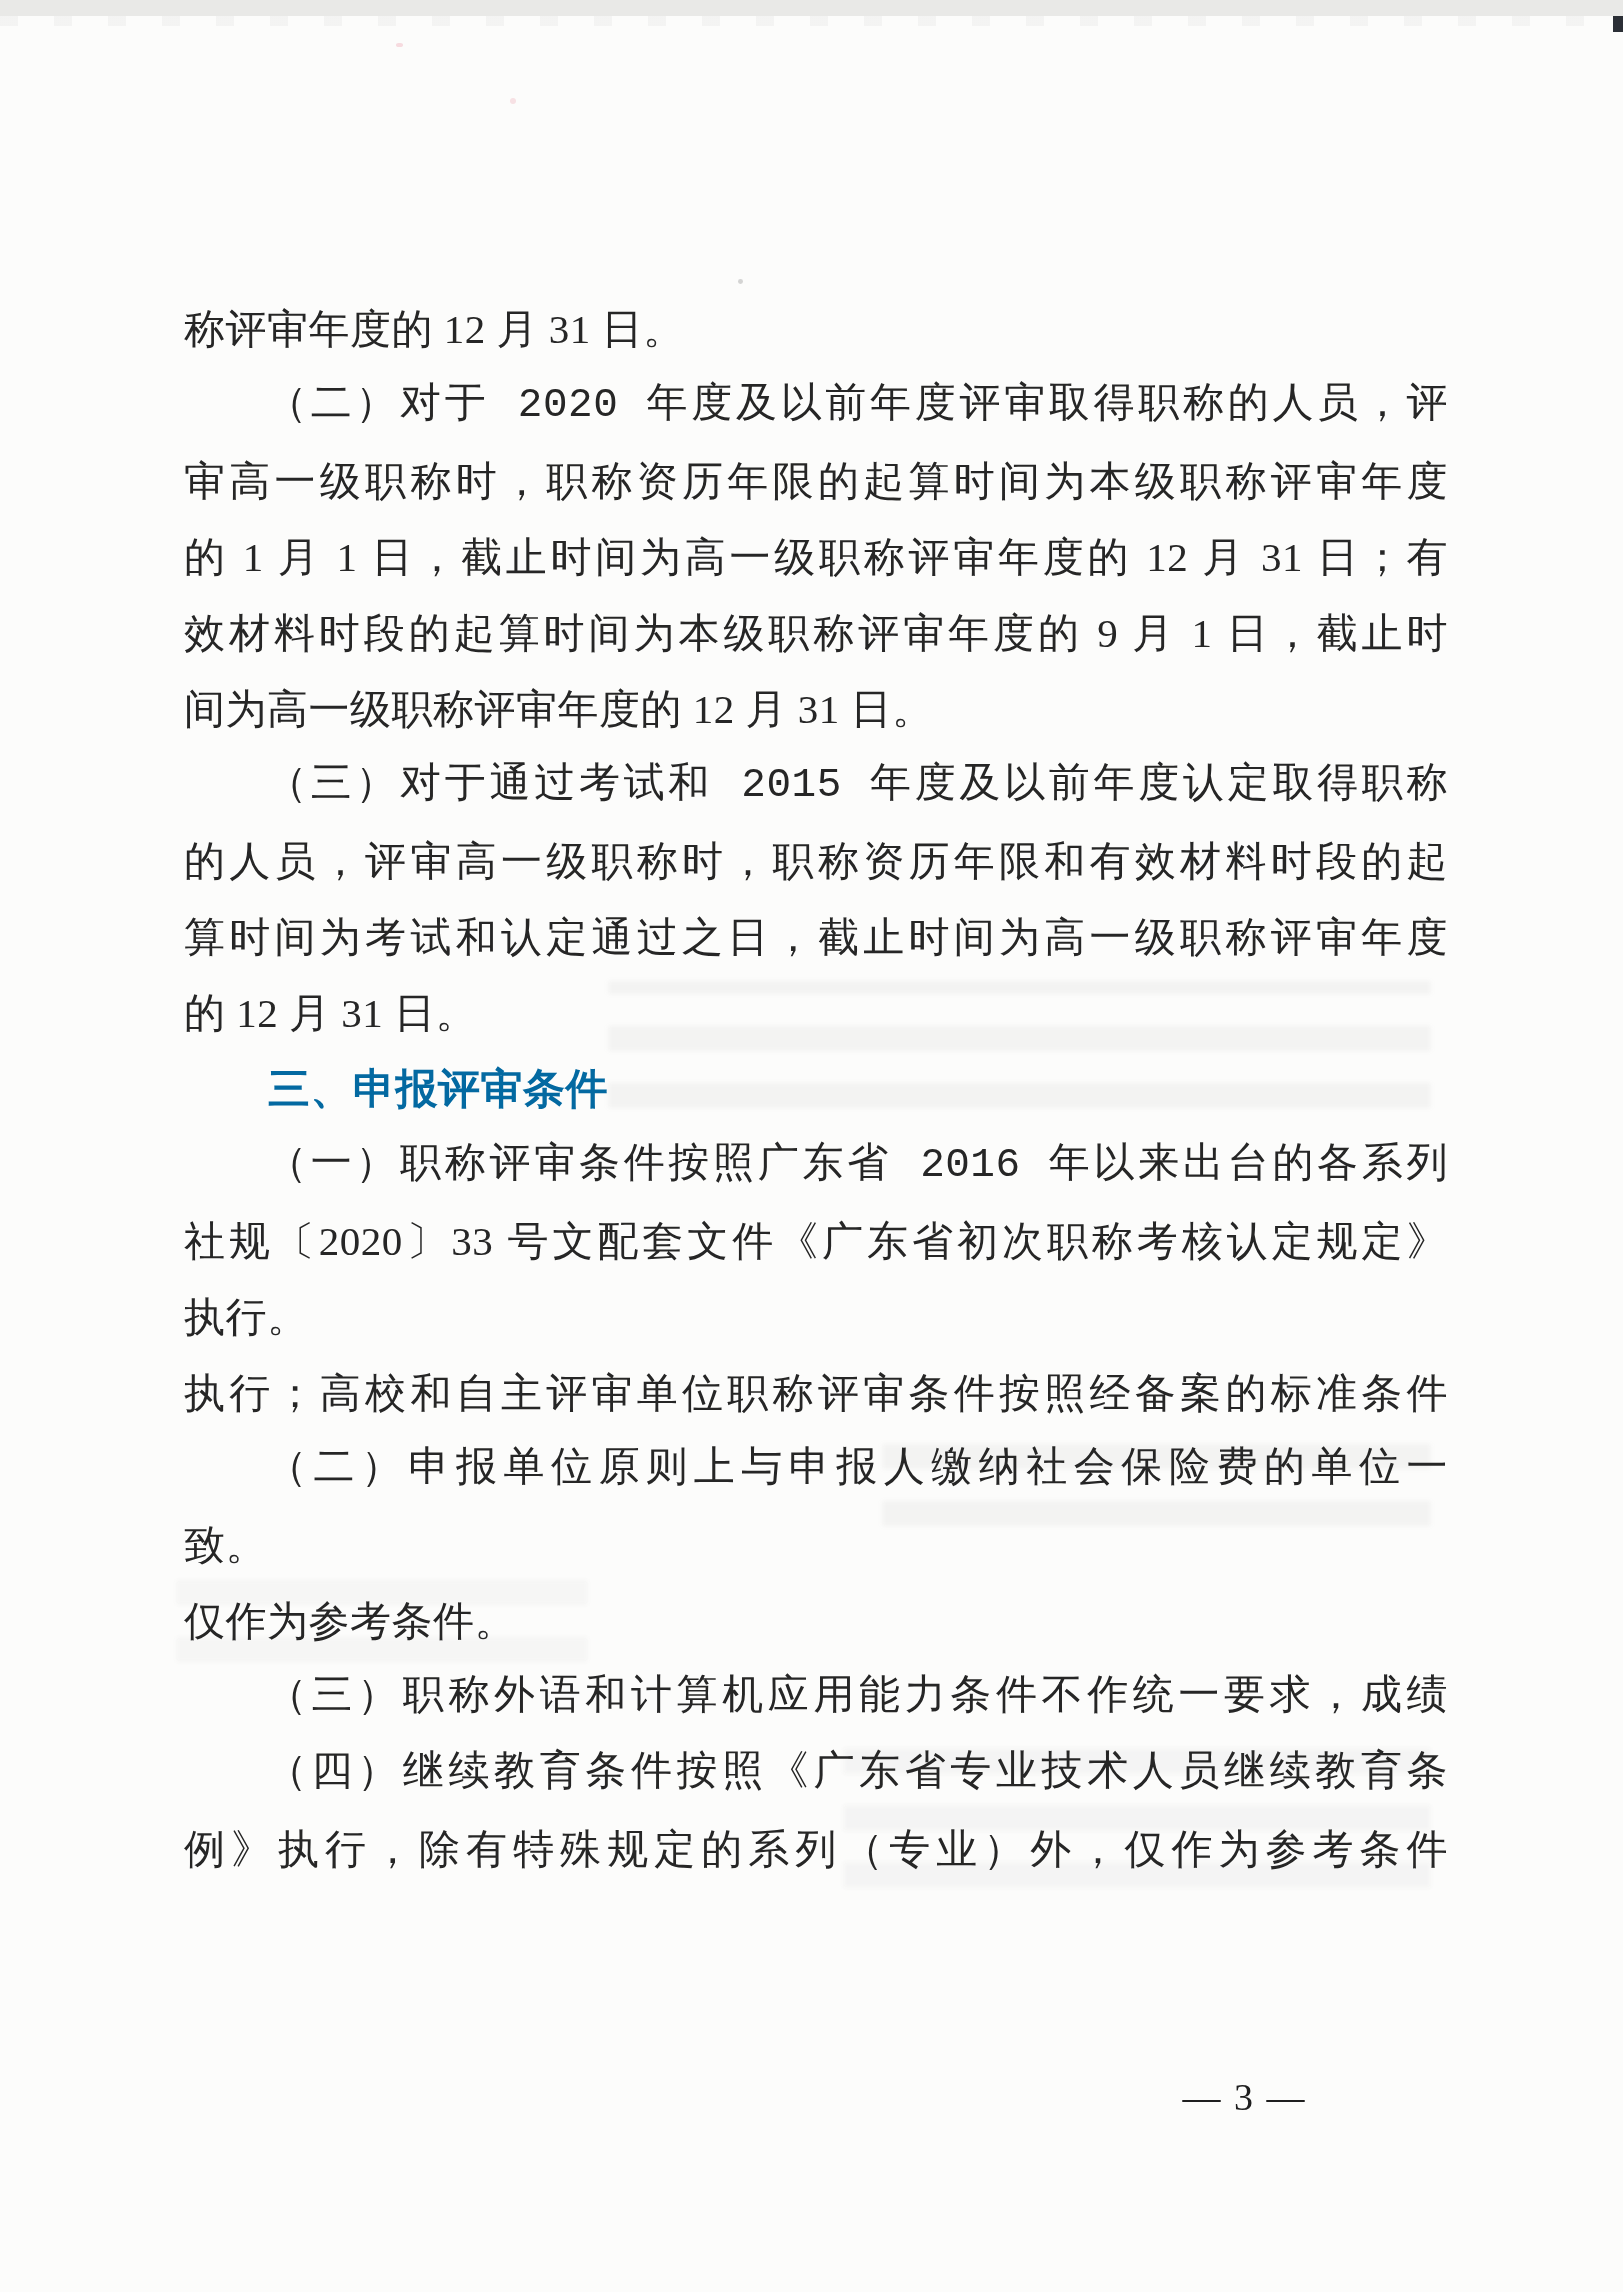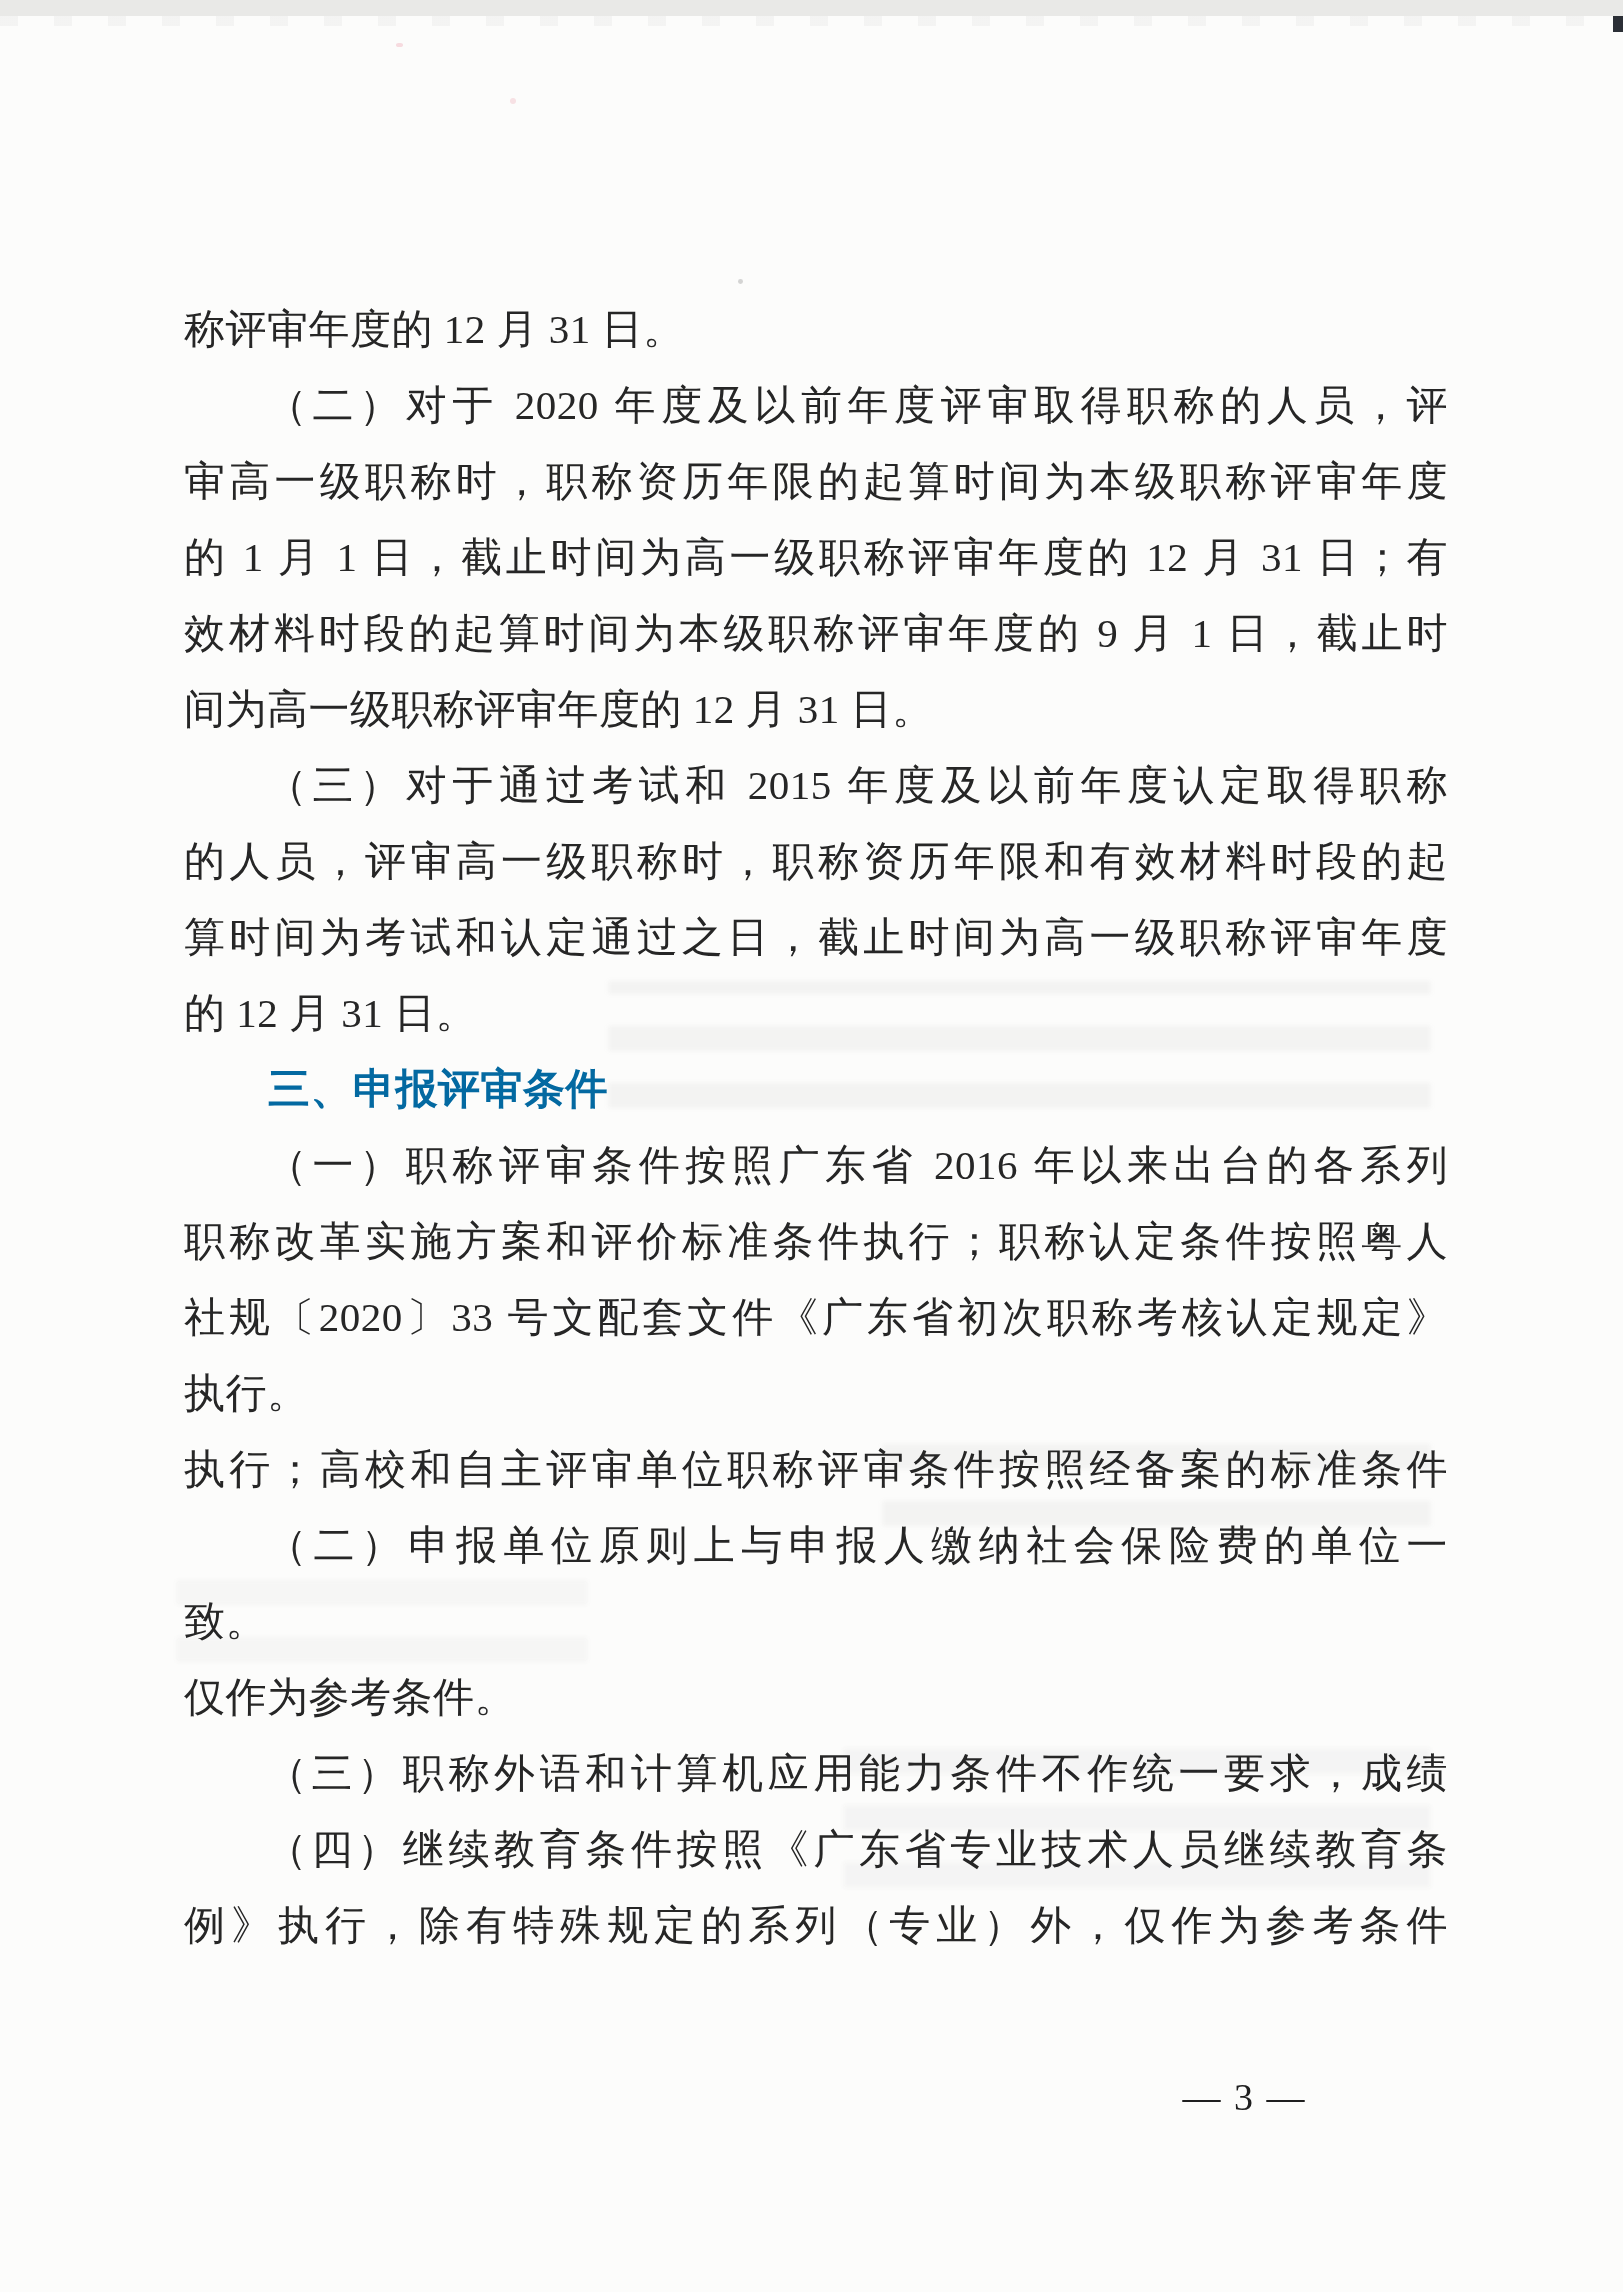--- a/index.html
+++ b/index.html
@@ -66,20 +66,21 @@
     overflow: hidden;
     white-space: pre;
   }
   .line.fill {
     white-space: normal;
     text-align: justify;
     text-align-last: justify;
   }
   .line.indent {
     text-indent: 2em;
+    font-family: Liberation Mono, monospace;
   }
   .line.heading {
     font-family: "Liberation Sans", "DejaVu Sans", sans-serif;
     font-weight: 700;
     font-size: 42px;
     color: #0369a1;
   }
   .page-number {
     position: absolute;
     left: 1127px;
@@ -114,21 +115,20 @@
       <div class="line fill">审高一级职称时，职称资历年限的起算时间为本级职称评审年度</div>
       <div class="line fill">的 1 月 1 日，截止时间为高一级职称评审年度的 12 月 31 日；有</div>
       <div class="line fill">效材料时段的起算时间为本级职称评审年度的 9 月 1 日，截止时</div>
       <div class="line">间为高一级职称评审年度的 12 月 31 日。</div>
       <div class="line indent fill">（三）对于通过考试和 2015 年度及以前年度认定取得职称</div>
       <div class="line fill">的人员，评审高一级职称时，职称资历年限和有效材料时段的起</div>
       <div class="line fill">算时间为考试和认定通过之日，截止时间为高一级职称评审年度</div>
       <div class="line">的 12 月 31 日。</div>
       <div class="line indent heading">三、申报评审条件</div>
       <div class="line indent fill">（一）职称评审条件按照广东省 2016 年以来出台的各系列</div>
-      <div class="line fill">职称改革实施方案和评价标准条件执行；职称认定条件按照粤人</div>
       <div class="line fill">社规〔2020〕33 号文配套文件《广东省初次职称考核认定规定》</div>
       <div class="line">执行。</div>
       <div class="line fill">执行；高校和自主评审单位职称评审条件按照经备案的标准条件</div>
       <div class="line indent fill">（二）申报单位原则上与申报人缴纳社会保险费的单位一</div>
       <div class="line">致。</div>
       <div class="line">仅作为参考条件。</div>
       <div class="line indent fill">（三）职称外语和计算机应用能力条件不作统一要求，成绩</div>
       <div class="line indent fill">（四）继续教育条件按照《广东省专业技术人员继续教育条</div>
       <div class="line fill">例》执行，除有特殊规定的系列（专业）外，仅作为参考条件</div>
     </div>

